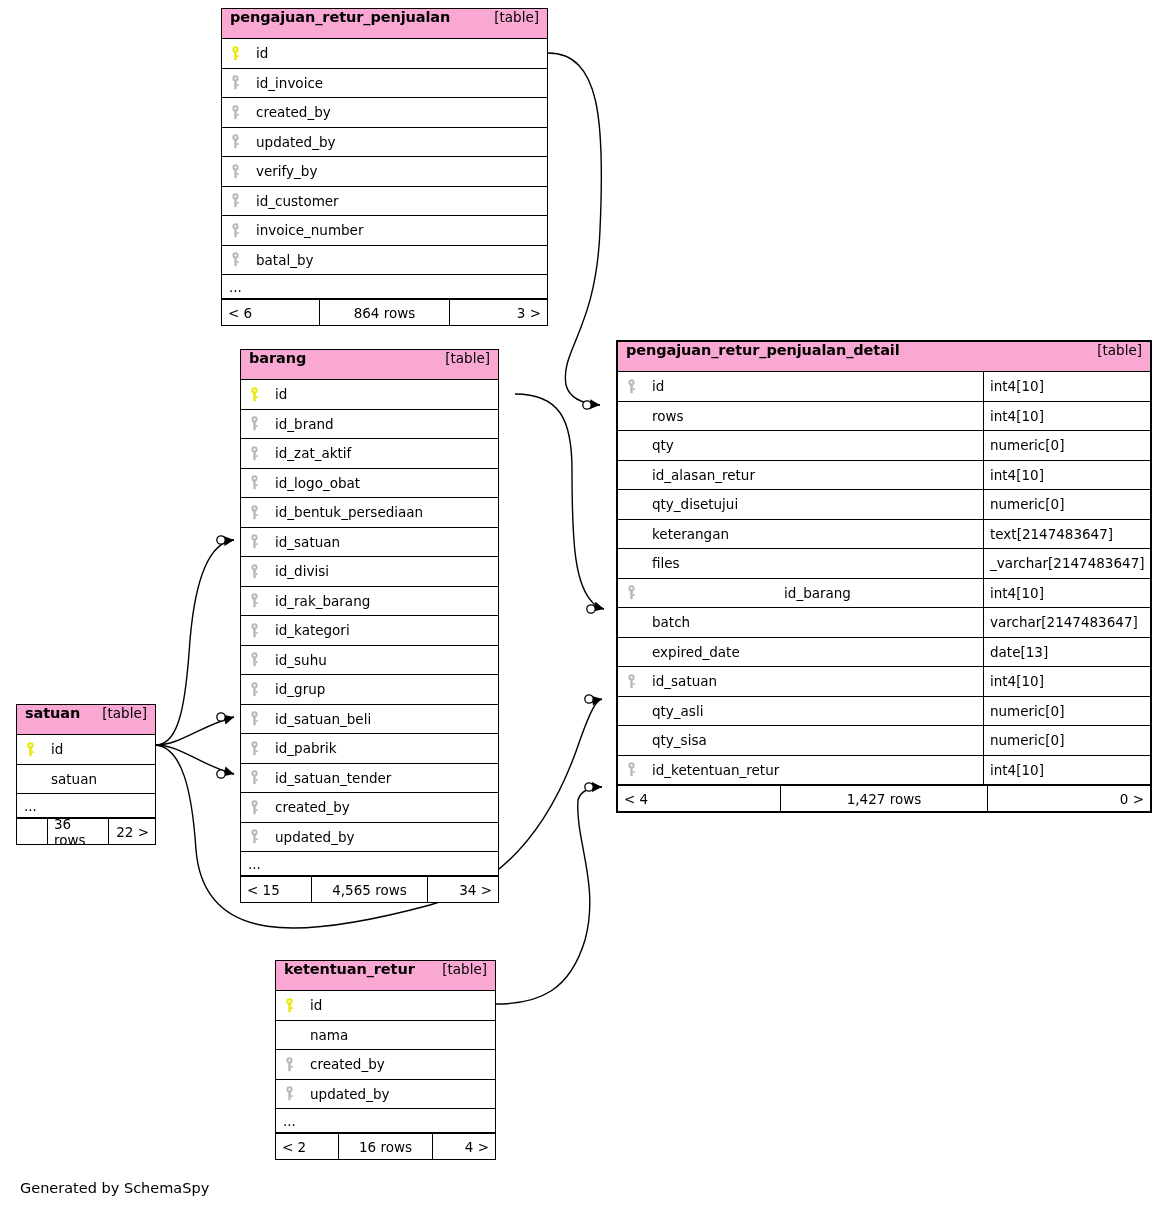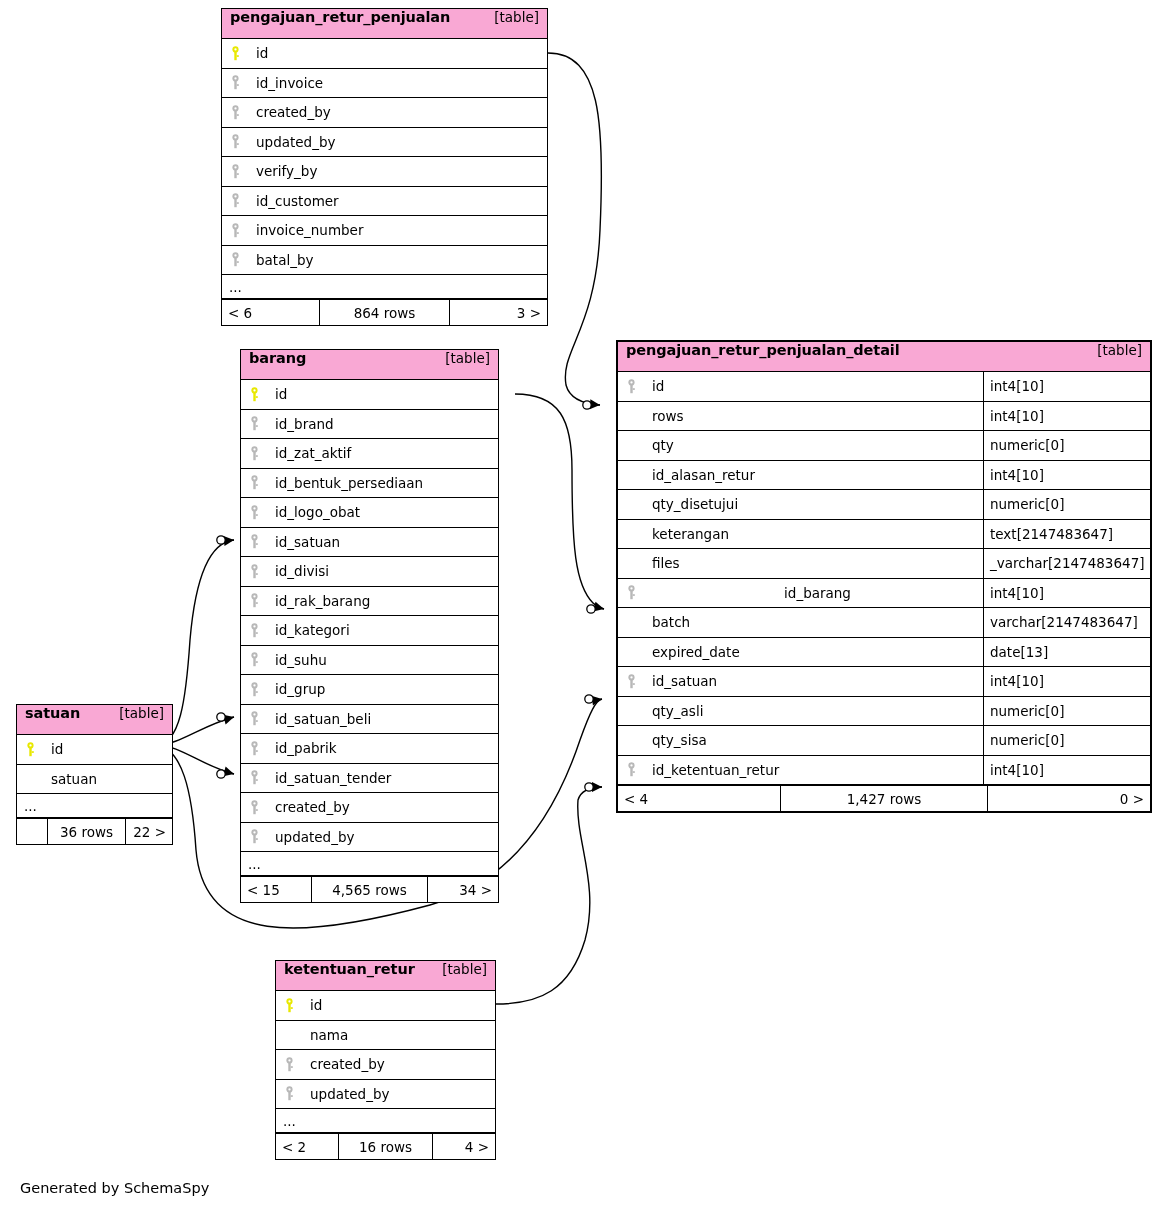--- a/index.html
+++ b/index.html
@@ -251,32 +251,32 @@
           </div>
           <div class="row">
             <span class="keycell">
               <svg class="key" viewBox="0 0 9 15" xmlns="http://www.w3.org/2000/svg">
                 <circle cx="4.5" cy="3.4" r="3.1" fill="#b8b8b8"></circle>
                 <circle cx="4.5" cy="3.4" r="1.15" fill="#ffffff"></circle>
                 <rect x="3.3" y="5.6" width="2.4" height="8.6" fill="#b8b8b8"></rect>
                 <rect x="5.7" y="9.2" width="2.1" height="1.7" fill="#b8b8b8"></rect>
               </svg>
             </span>
+            <span class="colname">id_logo_obat</span>
+          </div>
+          <div class="row">
+            <span class="keycell">
+              <svg class="key" viewBox="0 0 9 15" xmlns="http://www.w3.org/2000/svg">
+                <circle cx="4.5" cy="3.4" r="3.1" fill="#b8b8b8"></circle>
+                <circle cx="4.5" cy="3.4" r="1.15" fill="#ffffff"></circle>
+                <rect x="3.3" y="5.6" width="2.4" height="8.6" fill="#b8b8b8"></rect>
+                <rect x="5.7" y="9.2" width="2.1" height="1.7" fill="#b8b8b8"></rect>
+              </svg>
+            </span>
             <span class="colname">id_bentuk_persediaan</span>
-          </div>
-          <div class="row">
-            <span class="keycell">
-              <svg class="key" viewBox="0 0 9 15" xmlns="http://www.w3.org/2000/svg">
-                <circle cx="4.5" cy="3.4" r="3.1" fill="#b8b8b8"></circle>
-                <circle cx="4.5" cy="3.4" r="1.15" fill="#ffffff"></circle>
-                <rect x="3.3" y="5.6" width="2.4" height="8.6" fill="#b8b8b8"></rect>
-                <rect x="5.7" y="9.2" width="2.1" height="1.7" fill="#b8b8b8"></rect>
-              </svg>
-            </span>
-            <span class="colname">id_logo_obat</span>
           </div>
           <div class="row">
             <span class="keycell">
               <svg class="key" viewBox="0 0 9 15" xmlns="http://www.w3.org/2000/svg">
                 <circle cx="4.5" cy="3.4" r="3.1" fill="#b8b8b8"></circle>
                 <circle cx="4.5" cy="3.4" r="1.15" fill="#ffffff"></circle>
                 <rect x="3.3" y="5.6" width="2.4" height="8.6" fill="#b8b8b8"></rect>
                 <rect x="5.7" y="9.2" width="2.1" height="1.7" fill="#b8b8b8"></rect>
               </svg>
             </span>
@@ -504,21 +504,21 @@
             <span class="colname" style="flex: 0 0 331px;">id_ketentuan_retur</span>
             <span class="coltype" style="flex: 1 1 0%;">int4[10]</span>
           </div>
         </div>
         <div class="footer">
           <div class="foot-left" style="flex: 0 0 162px;">&lt; 4</div>
           <div class="foot-mid" style="flex: 1 1 0%;">1,427 rows</div>
           <div class="foot-right" style="flex: 0 0 162px;">0 &gt;</div>
         </div>
       </div>
-      <div class="table-node" style="left: 16px; top: 704px; width: 157px;">
+      <div class="table-node" style="left: 16px; top: 704px; width: 140px;">
         <div class="tbl-header">
           <span class="tbl-title">satuan</span>
           <span class="tbl-kind">[table]</span>
         </div>
         <div class="tbl-rows">
           <div class="row">
             <span class="keycell">
               <svg class="key" viewBox="0 0 9 15" xmlns="http://www.w3.org/2000/svg">
                 <circle cx="4.5" cy="3.4" r="3.1" fill="#e8e800"></circle>
                 <circle cx="4.5" cy="3.4" r="1.15" fill="#ffffff"></circle>

